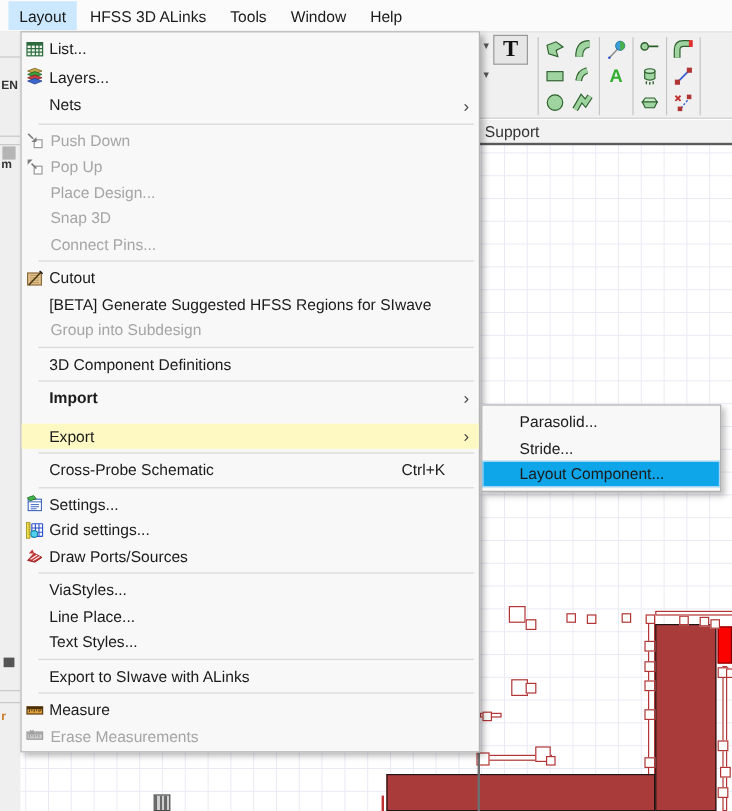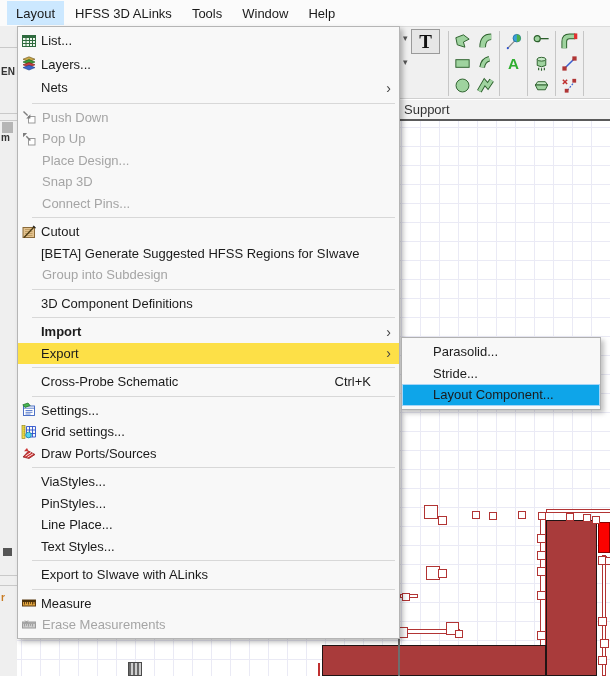--- a/index.html
+++ b/index.html
@@ -22,21 +22,21 @@
   #submenu{position:absolute;left:401px;top:337px;width:200px;background:#f8f8f8;border:1px solid #b0b0b0;
     box-shadow:3px 3px 5px rgba(0,0,0,.25);z-index:6;padding:3px 0;box-sizing:border-box;}
   
   .mb-item{display:flex;align-items:center;padding:0 9px;margin:1px 1px;cursor:default;}
   .mb-item.active{background:#cce8ff;}
   
   .menu-item{position:relative;height:21.5px;display:flex;align-items:center;font-size:13px;color:#1b1b1b;
     padding-left:23px;padding-right:20px;cursor:default;}
   .menu-item.tall{height:23.5px;}
   .menu-item.disabled{color:#a5a5a5;padding-left:24px;}
-  .menu-item.highlight{background:#fde047;}
+  .menu-item.highlight{background:#fef9c3;margin-top:10px;}
   .mi-icon{position:absolute;left:3px;top:50%;margin-top:-8px;width:16px;height:16px;}
   .mi-icon svg{width:16px;height:16px;display:block;}
   .mi-shortcut{position:absolute;right:28px;}
   .mi-arrow{position:absolute;right:8px;font-size:14px;color:#444;line-height:1;}
   .sep{border-top:1px solid #d8d8d8;margin:3px 4px 3px 14px;height:0;}
   
   .sub-item{position:relative;height:21.5px;display:flex;align-items:center;font-size:13px;color:#1b1b1b;
     padding-left:31px;cursor:default;}
   .sub-item.highlight{background:#0ea5e9;box-shadow:inset 0 0 0 1px #a5d5f7;}
   
@@ -444,23 +444,20 @@
           <use href="#sym-ports"></use>
         </svg>
       </div>
       <div style="display: inline;">Draw Ports/Sources</div>
     </div>
     <div class="sep"></div>
     <div class="menu-item">
       <div style="display: inline;">ViaStyles...</div>
     </div>
     <div class="menu-item">
-      <div style="display: inline;">PinStyles...</div>
-    </div>
-    <div class="menu-item">
       <div style="display: inline;">Line Place...</div>
     </div>
     <div class="menu-item">
       <div style="display: inline;">Text Styles...</div>
     </div>
     <div class="sep"></div>
     <div class="menu-item">
       <div style="display: inline;">Export to SIwave with ALinks</div>
     </div>
     <div class="sep"></div>

